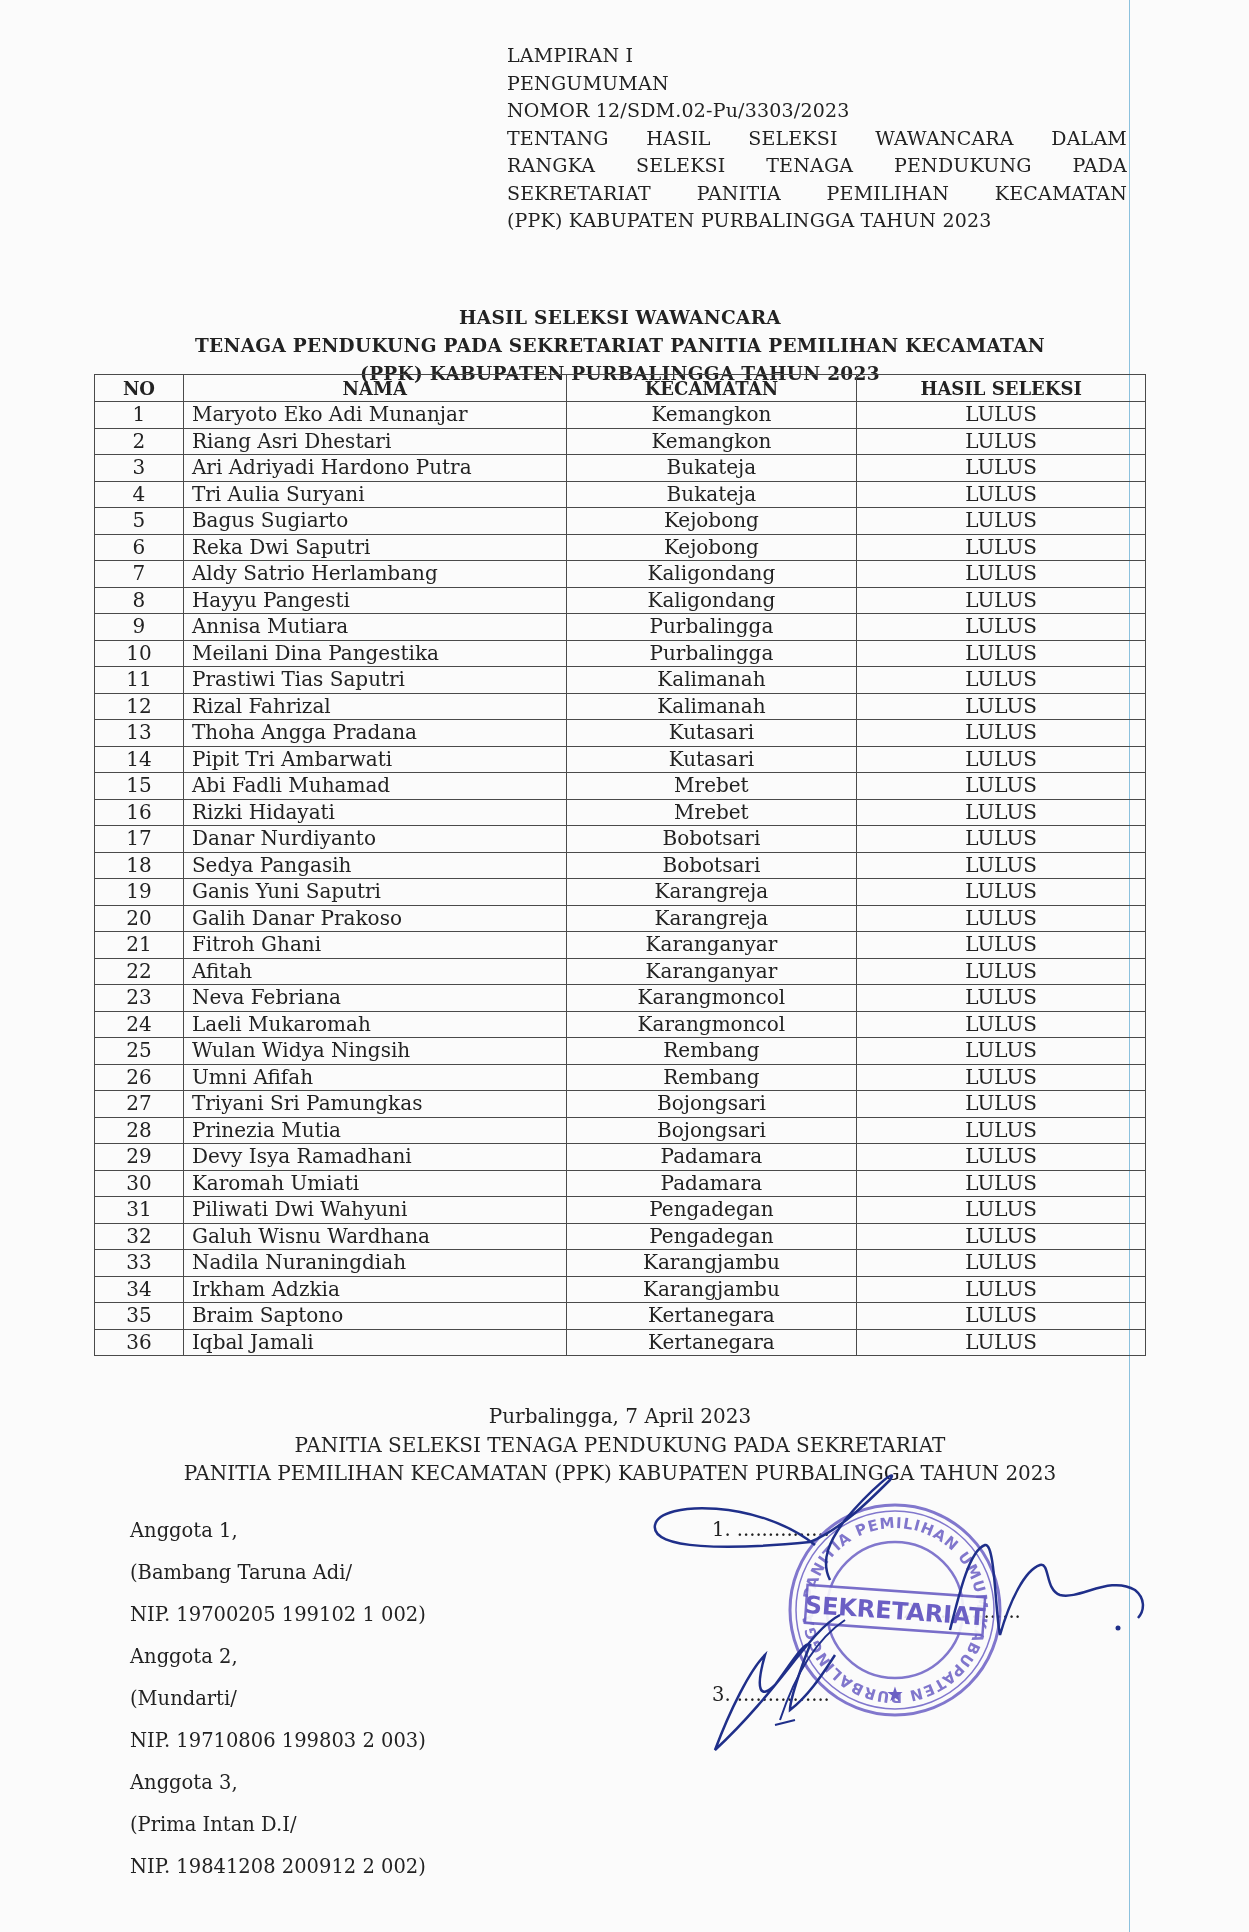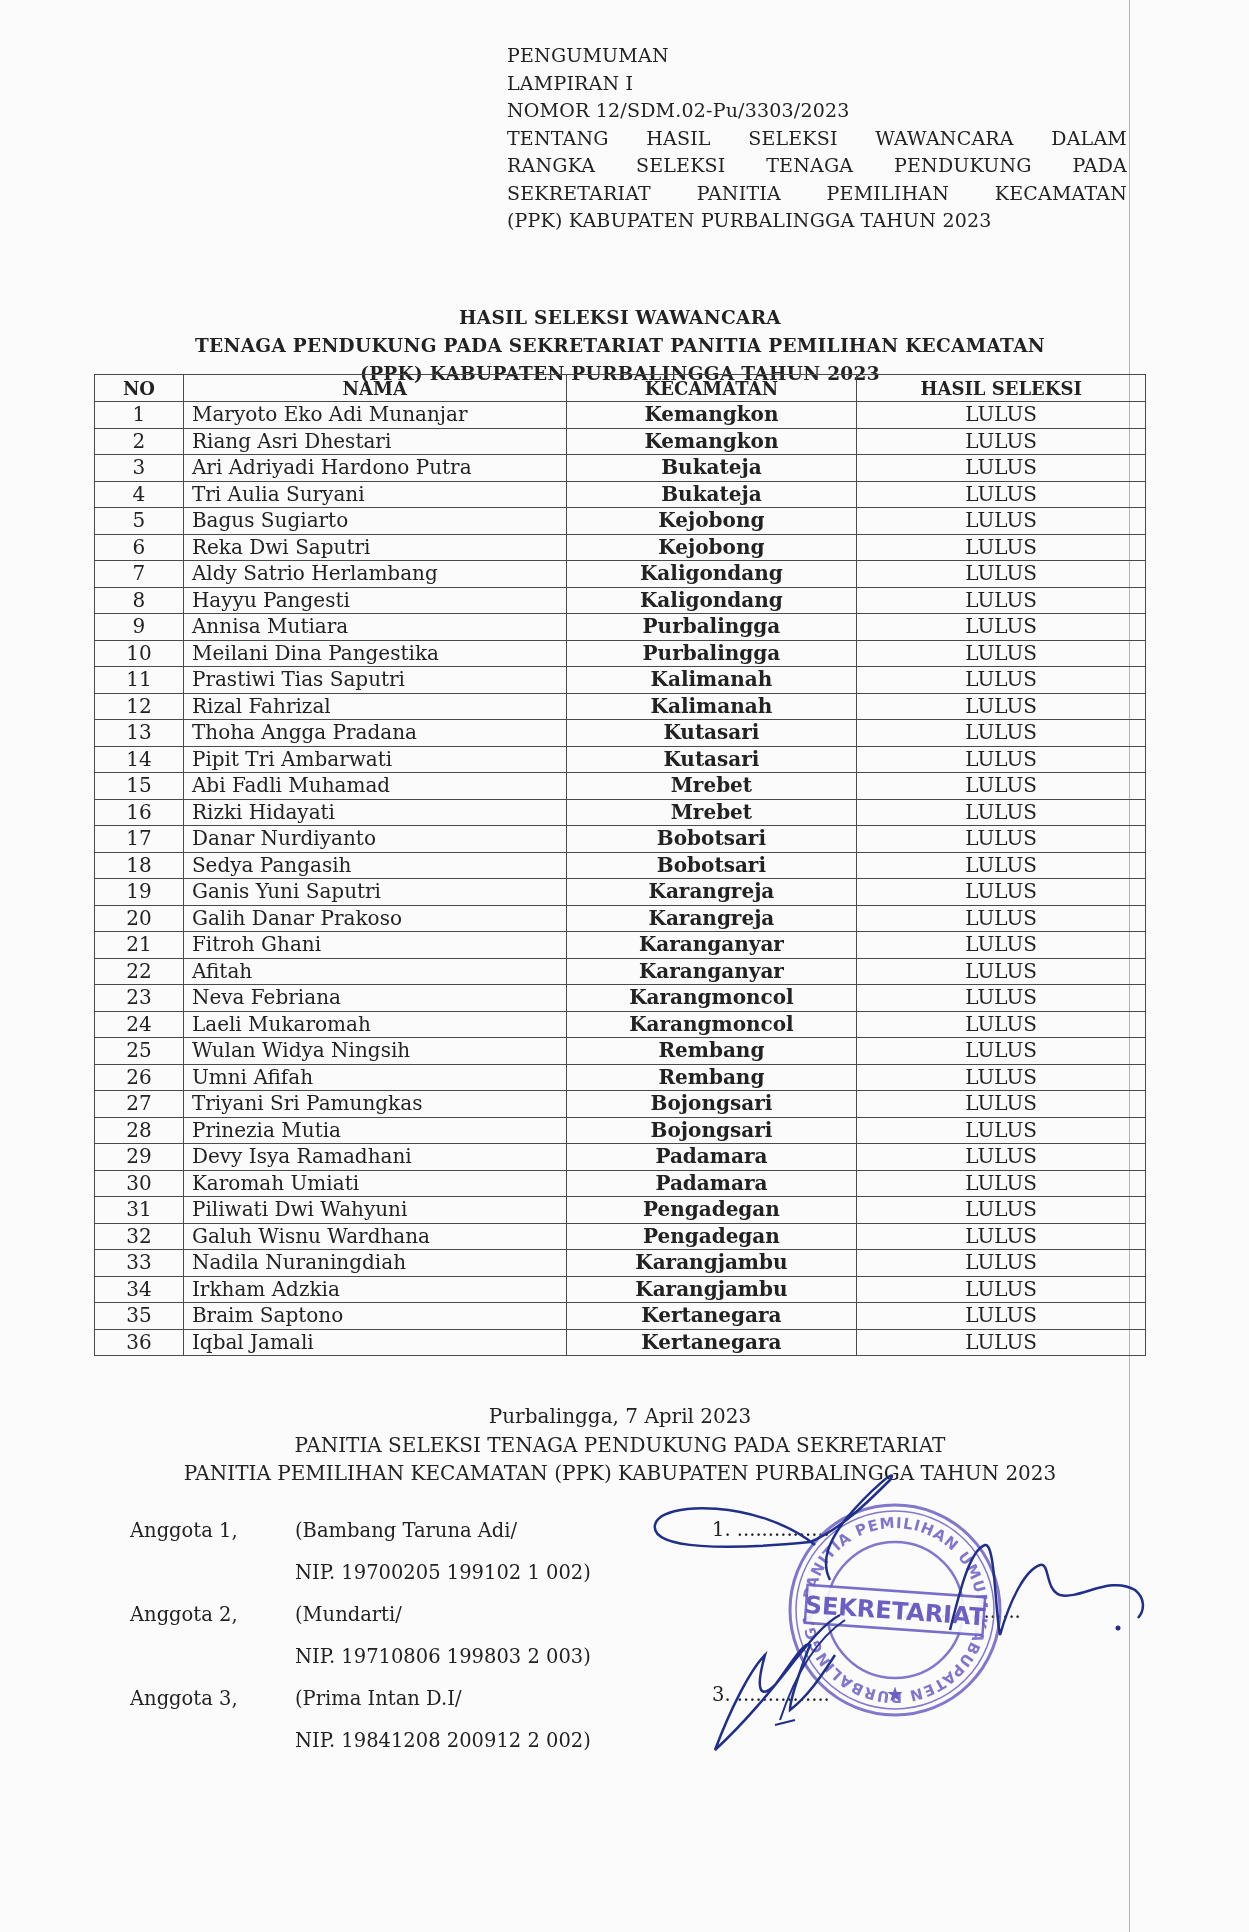--- a/index.html
+++ b/index.html
@@ -26,46 +26,46 @@
   table.results {
     position: absolute; left: 94px; top: 374px; width: 1052px;
     border-collapse: collapse; font-size: 20px;
   }
   table.results th, table.results td {
     border: 1.5px solid #4a4a4a; height: 25.5px; padding: 0 8px; line-height: 25px;
   }
   table.results th { font-weight: bold; font-size: 18px; height: 26px; }
   .c-no { width: 72px; text-align: center; }
   .c-name { width: 366px; text-align: left; margin-left: 20px; }
-  .c-kec { width: 274px; text-align: center; font-weight: bold; }
+  .c-kec { width: 274px; text-align: center; }
   .c-hasil { width: 272px; text-align: center; }
   .footer-center {
     position: absolute; left: 94px; top: 1402px; width: 1052px; text-align: center;
     font-size: 20px; line-height: 28.5px;
   }
   .sign-block {
     position: absolute; left: 130px; top: 1510px; font-size: 19.5px; line-height: 42px;
   }
-  .sign-row { display: flex; }
+  .sign-row { display: flex; flex-direction: column; }
   .sign-row .lbl { width: 165px; }
   .sign-row .val { white-space: nowrap; }
   .dots {
     position: absolute; font-size: 19.5px; white-space: nowrap;
   }
   .stamp, .signature { position: absolute; }
 </style>
 </head>
 <body>
 
 <div class="page">
   <div class="blue-rule"></div>
 
   <div class="lampiran">
+    <div>LAMPIRAN I</div>
     <div>PENGUMUMAN</div>
-    <div>LAMPIRAN I</div>
     <div>NOMOR 12/SDM.02-Pu/3303/2023</div>
     <div class="just">TENTANG HASIL SELEKSI WAWANCARA DALAM</div>
     <div class="just">RANGKA SELEKSI TENAGA PENDUKUNG PADA</div>
     <div class="just">SEKRETARIAT PANITIA PEMILIHAN KECAMATAN</div>
     <div>(PPK) KABUPATEN PURBALINGGA TAHUN 2023</div>
   </div>
 
   <div class="titles">
     <div>HASIL SELEKSI WAWANCARA</div>
     <div>TENAGA PENDUKUNG PADA SEKRETARIAT PANITIA PEMILIHAN KECAMATAN</div>

